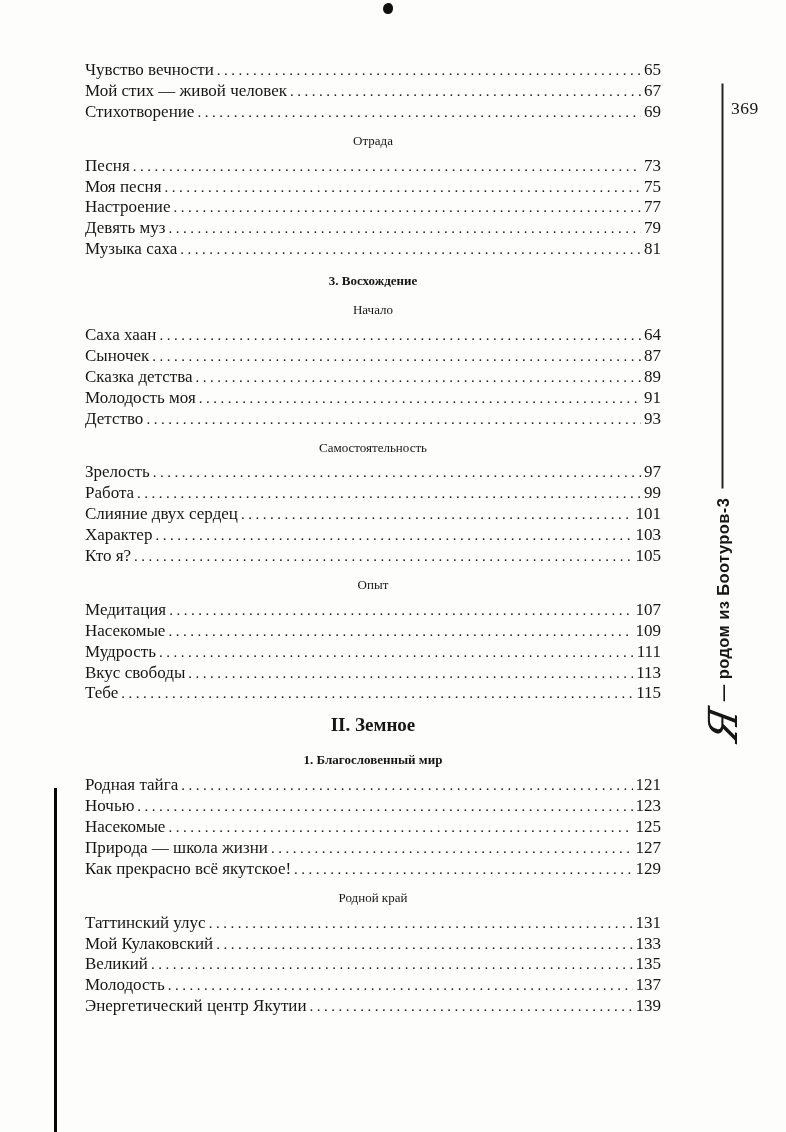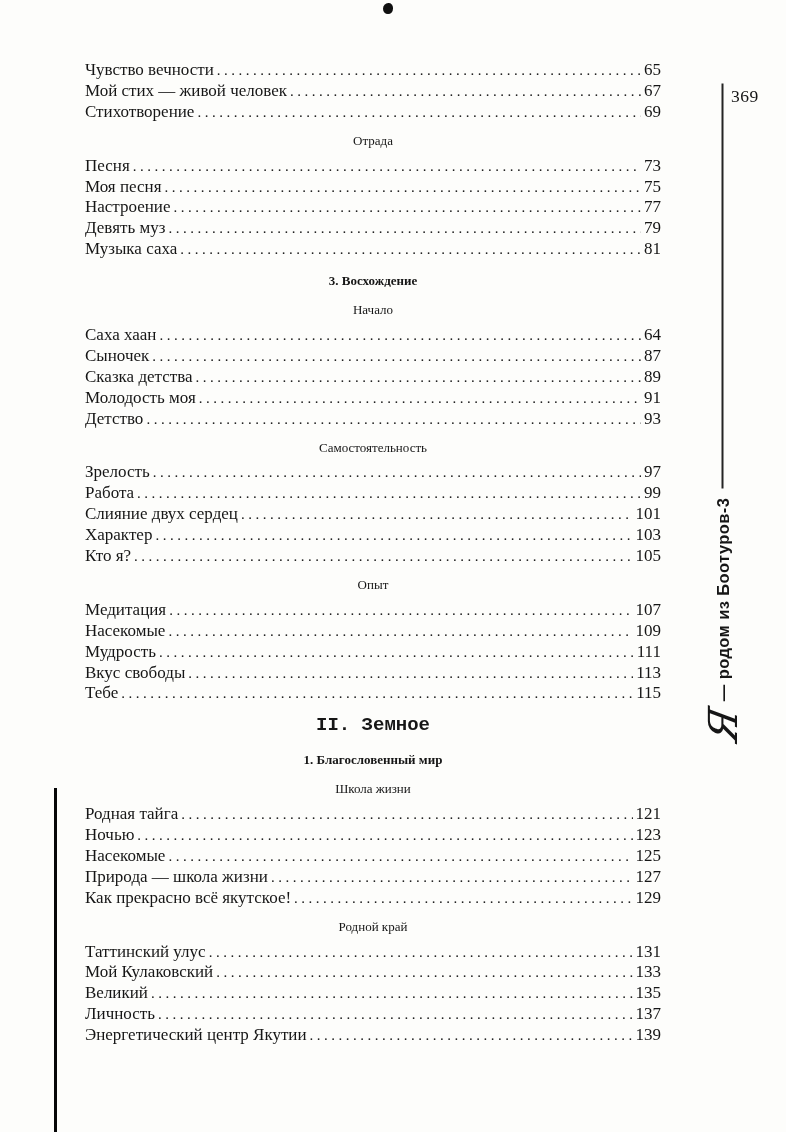--- a/index.html
+++ b/index.html
@@ -35,27 +35,27 @@
   .n { flex:0 0 auto; text-align:center; }
   .h {
     text-align:center;
     font-size:13px;
     line-height:20.9px;
   }
   .h-plain { margin:8px 0 4px; }
   .h-bold  { font-weight:bold; margin:11px 0 4px;text-align:center; }
   .h-part  {
     font-weight:bold;
-    font-family:Liberation Mono, monospace;
+    font-family:Liberation Serif, serif;
     font-size:19px;
     margin:11px 0 14px;
   }
   .folio {
     position:absolute;
-    left:731px; top:86px;
+    left:731px; top:98px;
     font-size:17.5px;
     letter-spacing:0.5px;
   }
   .sidebar {
     position:absolute;
     left:394px; top:390px;
     width:657px; height:44px;
     transform:rotate(-90deg);
     display:flex;
     align-items:center;
@@ -223,21 +223,20 @@
       <span class="n">113</span>
     </div>
   <div class="row">
       <span class="t">Тебе</span>
       <span class="leader">........................................................................................................................................................................................................</span>
       <span class="n">115</span>
     </div>
 
   <div class="h h-part">II. Земное</div>
   <div class="h h-bold">1. Благословенный мир</div>
-  <div class="h h-plain">Школа жизни</div>
 
   <div class="row">
       <span class="t">Родная тайга</span>
       <span class="leader">........................................................................................................................................................................................................</span>
       <span class="n">121</span>
     </div>
   <div class="row">
       <span class="t">Ночью</span>
       <span class="leader">........................................................................................................................................................................................................</span>
       <span class="n">123</span>
@@ -269,21 +268,21 @@
       <span class="t">Мой Кулаковский</span>
       <span class="leader">........................................................................................................................................................................................................</span>
       <span class="n">133</span>
     </div>
   <div class="row">
       <span class="t">Великий</span>
       <span class="leader">........................................................................................................................................................................................................</span>
       <span class="n">135</span>
     </div>
   <div class="row">
-      <span class="t">Личность</span>
+      <span class="t">Молодость</span>
       <span class="leader">........................................................................................................................................................................................................</span>
       <span class="n">137</span>
     </div>
   <div class="row">
       <span class="t">Энергетический центр Якутии</span>
       <span class="leader">........................................................................................................................................................................................................</span>
       <span class="n">139</span>
     </div>
 </div>
 

